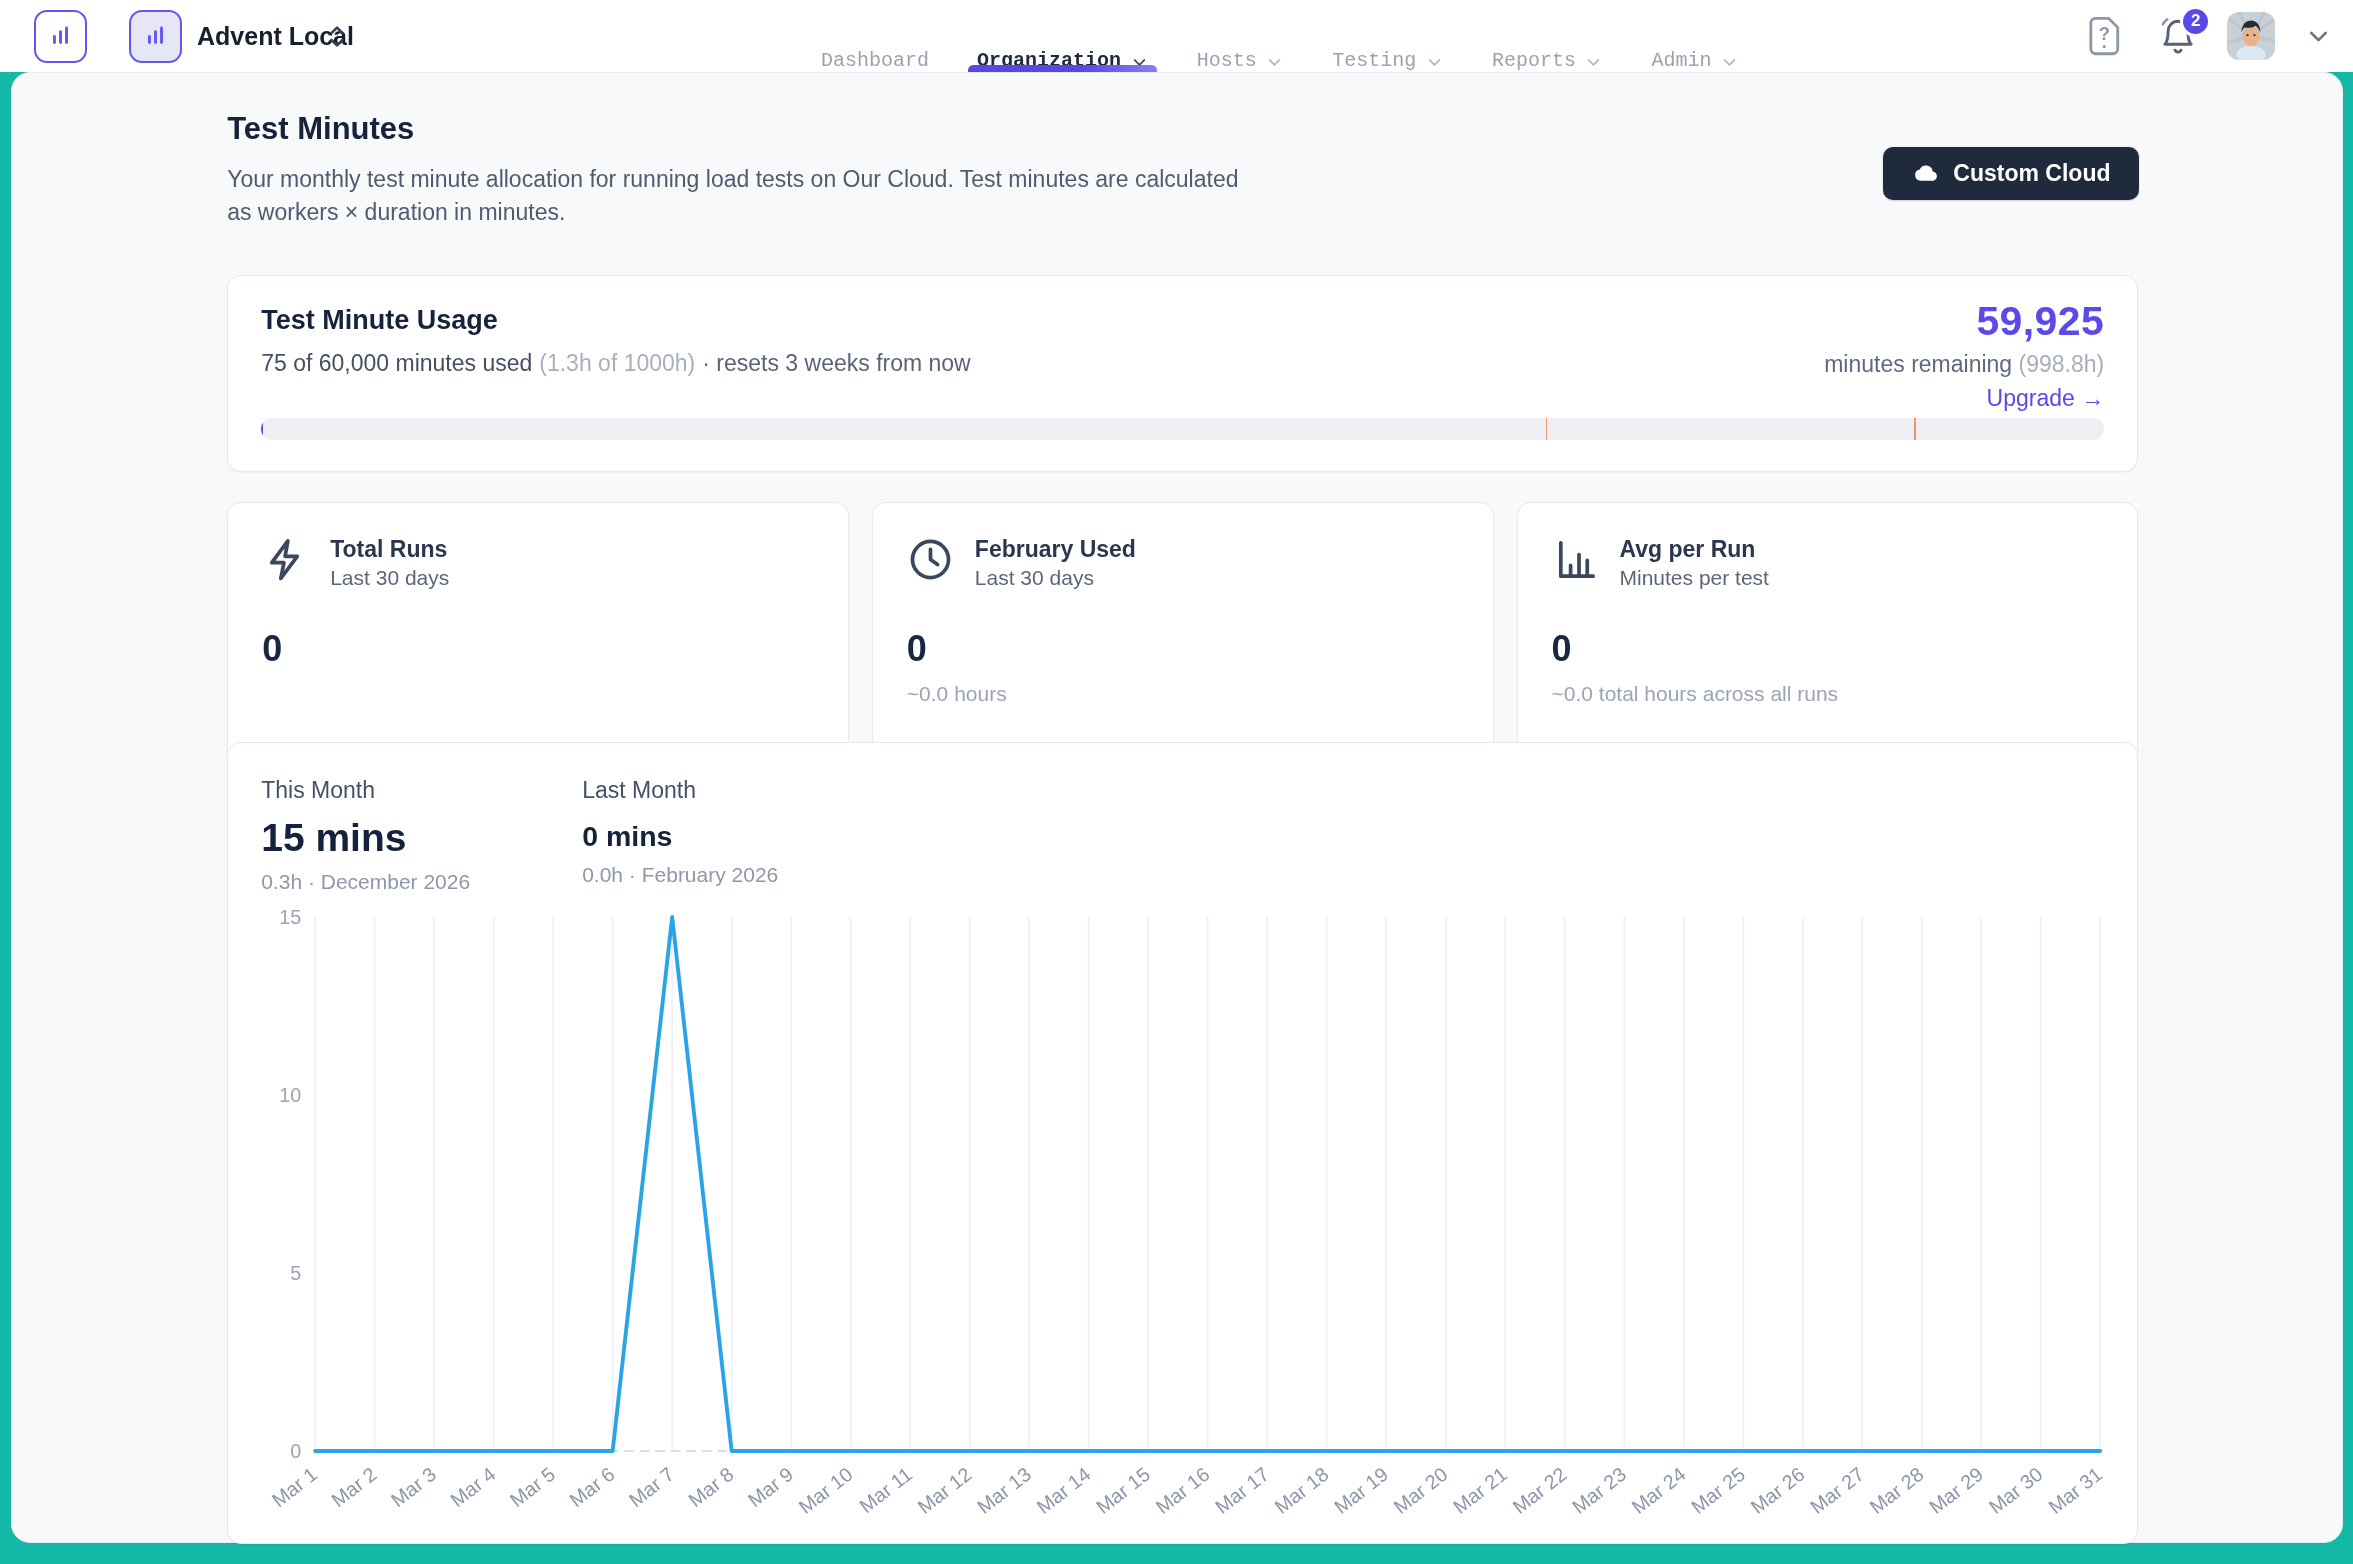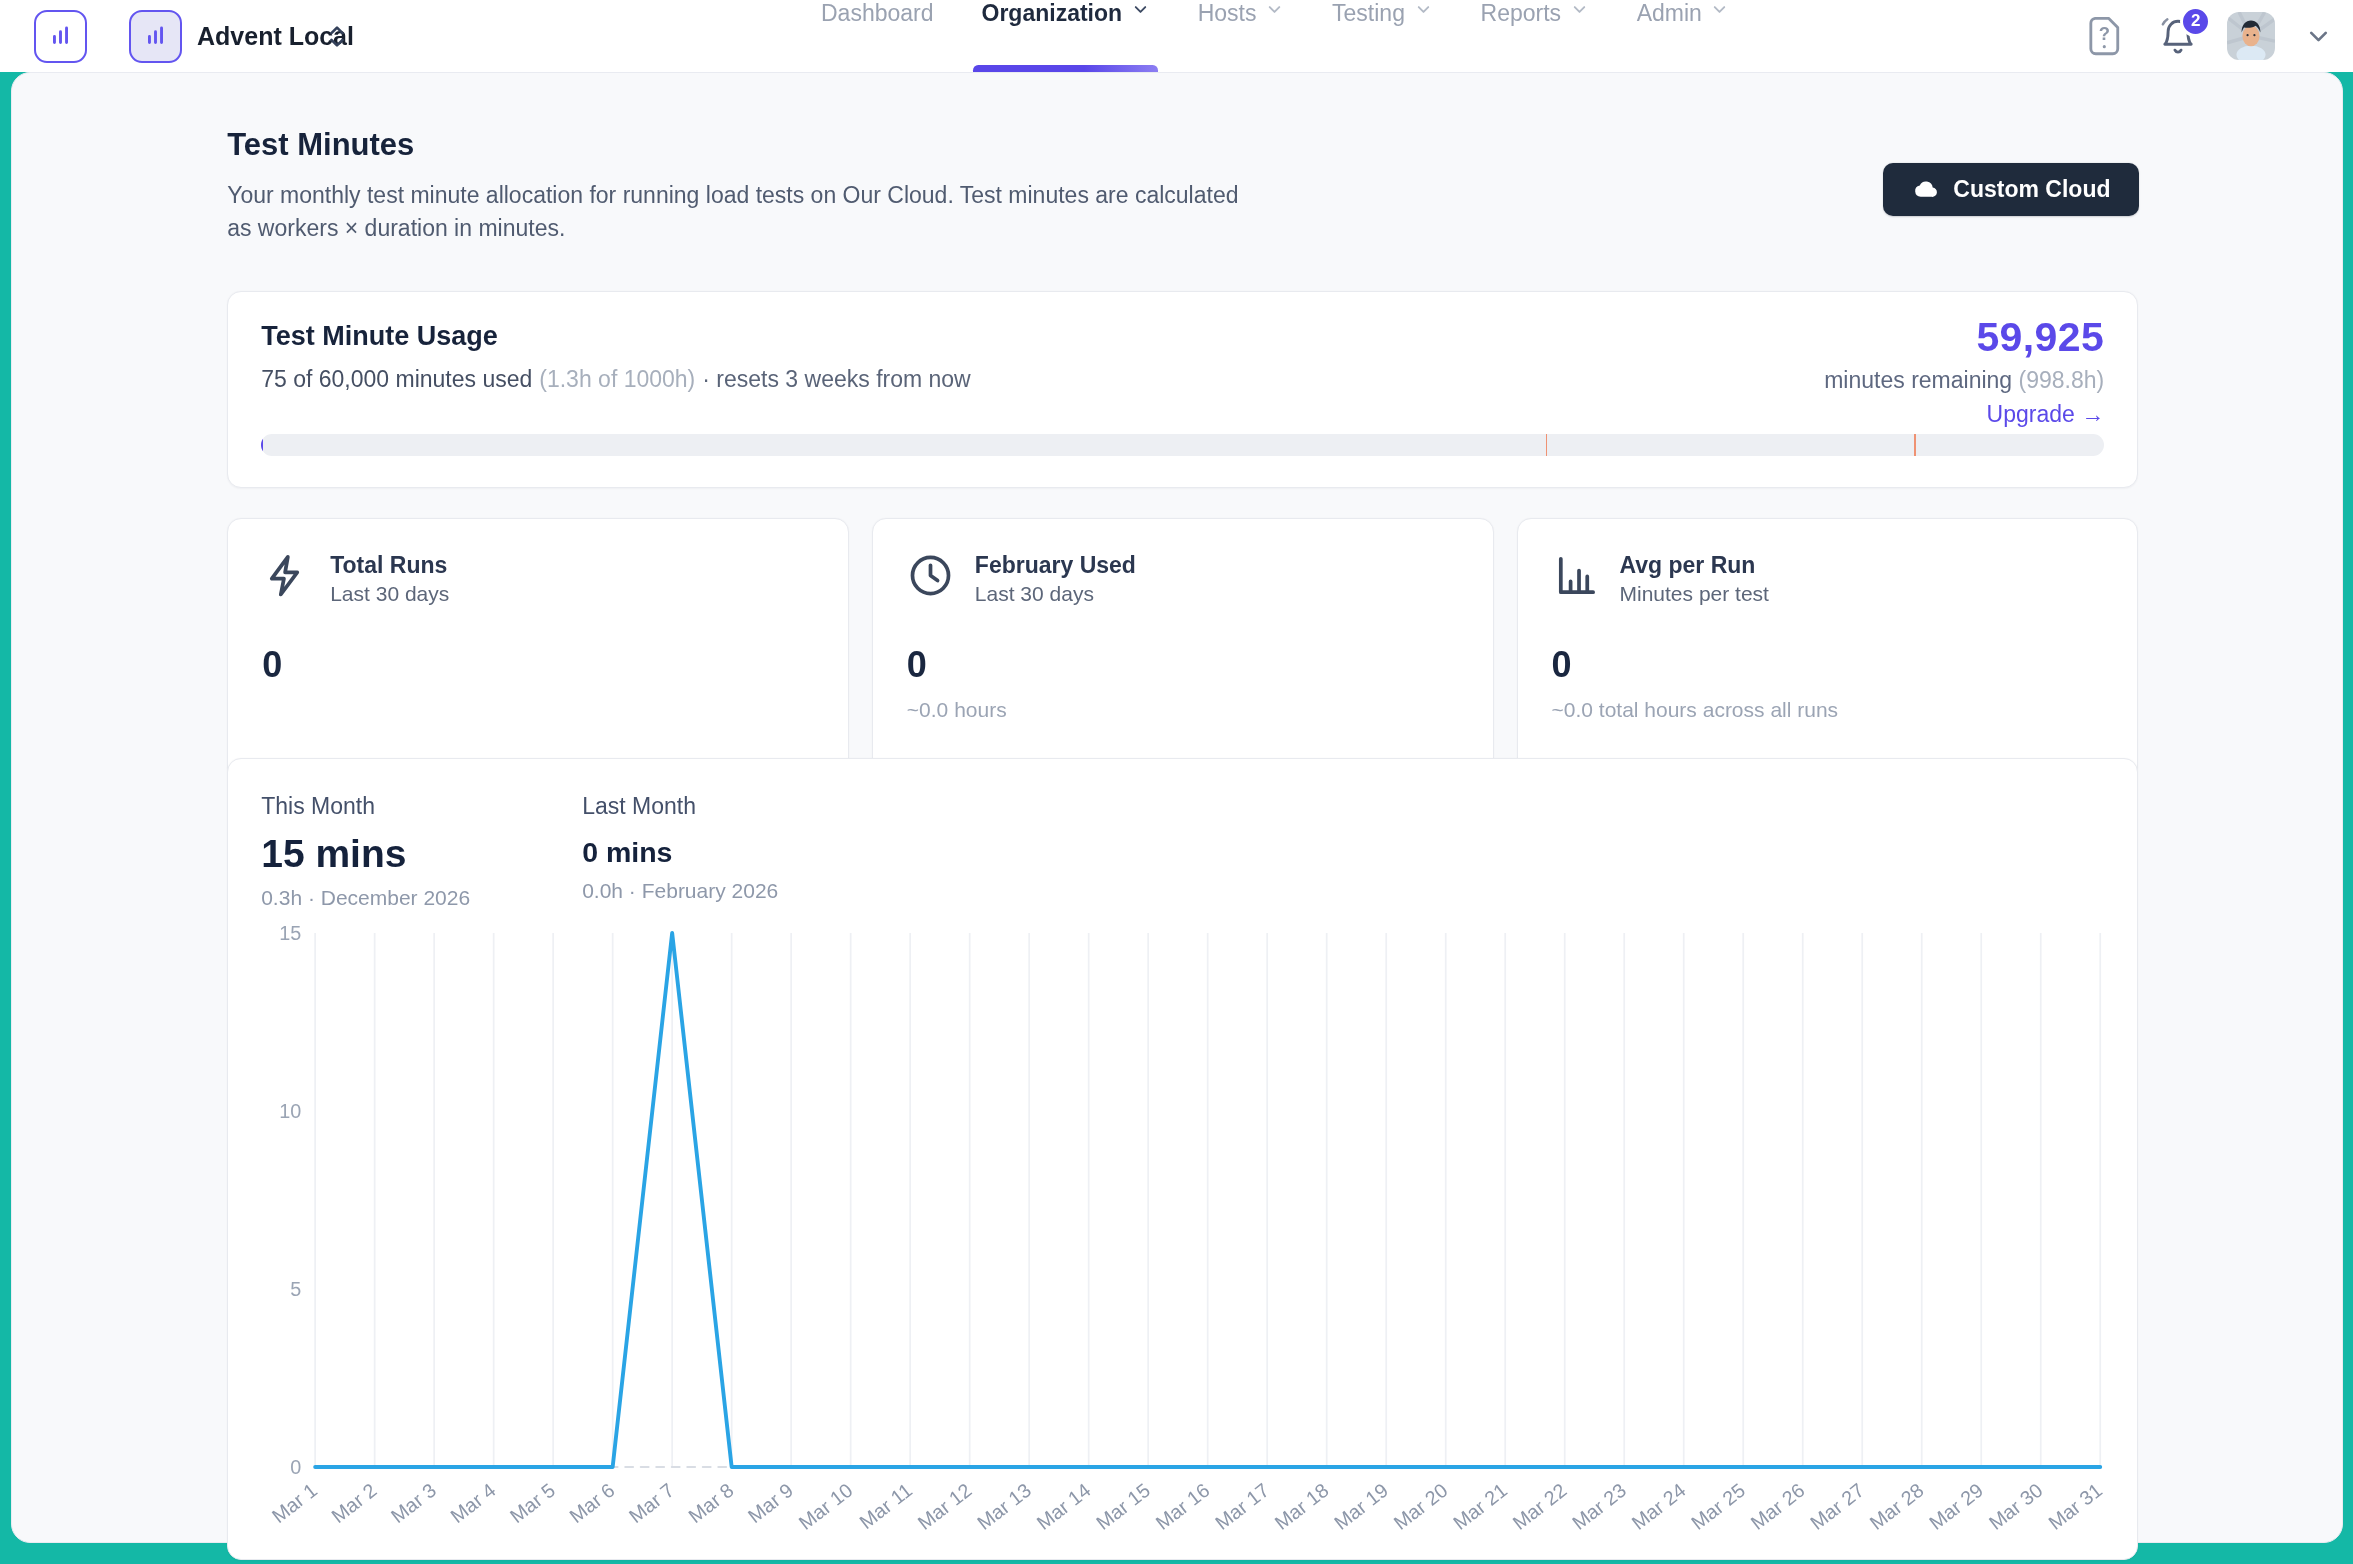--- a/index.html
+++ b/index.html
@@ -8,33 +8,33 @@
 
   
   .topnav { position:absolute; top:0; left:0; right:0; height:72px; background:#ffffff; }
   .logo-btn { position:absolute; top:9.5px; width:53px; height:53px; border:2.6px solid #6355f0; border-radius:13px; background:#ffffff; display:flex; align-items:center; justify-content:center; cursor:pointer; }
   .logo-btn.app { left:34px; }
   .logo-btn.ws { left:129px; background:#e6e6f6; }
   .ws-name { position:absolute; left:197px; top:0; height:72px; display:flex; align-items:center; font-size:25px; font-weight:700; color:#18202e; }
   .ws-switch { position:absolute; left:321px; top:21px; width:31px; height:31px; display:flex; align-items:center; justify-content:center; cursor:pointer; }
 
   .nav-items { position:absolute; left:821px; top:0; height:72px; display:flex; align-items:stretch; gap:48px; }
-  .nav-item { position:relative; display:flex; align-items:flex-start; gap:8.6px; font-size:23px; font-weight:500; color:#9aa2b1; cursor:pointer; }
+  .nav-item { position:relative; display:flex; align-items:flex-end; gap:8.6px; font-size:20px; font-weight:500; color:#9aa2b1; cursor:pointer;font-family:Liberation Mono, monospace; }
   .nav-item.active { color:#1f2a3e; font-weight:700; }
   .nav-item .underline { position:absolute; left:-8.6px; right:-8.6px; bottom:0; height:7px; border-radius:5.2px 5.2px 0 0;
     background:linear-gradient(90deg,#5946e9 0%,#5946e9 60%,#8c7ef2 100%); }
 
   .nav-right { position:absolute; right:19px; top:0; height:72px; display:flex; align-items:center; gap:26px; }
   .icon-btn { position:relative; width:47px; height:47px; display:flex; align-items:center; justify-content:center; cursor:pointer; }
   .badge { position:absolute; top:-7px; right:-10.3px; min-width:31px; height:31px; border-radius:15.5px; background:#5a49e9; border:3.4px solid #ffffff; color:#fff; font-size:17px; font-weight:700; display:flex; align-items:center; justify-content:center; }
   .avatar { width:48px; height:48px; border-radius:12px; overflow:hidden; cursor:pointer; }
 
   
   .panel { position:absolute; left:11.2px; right:11.2px; top:72px; height:1471px; background:#f8f9fb; border:0.9px solid #e9ebf1; border-radius:19px; }
-  .content { position:absolute; left:215px; top:16px; width:1913px; height:100%; }
+  .content { position:absolute; left:215px; top:0; width:1913px; height:100%; }
 
   .page-title { padding-top:38px; font-size:31px; font-weight:700; color:#17233b; }
   .page-desc { margin-top:15.5px; font-size:23px; line-height:33px; color:#505b70; }
   .page-desc span { display:block; }
 
   .btn-dark { position:absolute; right:1.7px; top:74px; height:53px; padding:0 28px; border-radius:10px; background:#1f2b3c; color:#ffffff; font-size:23px; font-weight:600; display:flex; align-items:center; gap:14px; cursor:pointer; box-shadow:0 0.9px 1.7px rgba(16,24,40,.2); }
 
   .card { background:#ffffff; border:0.9px solid #e8eaef; border-radius:14px; box-shadow:0 0.9px 1.7px rgba(16,24,40,.04); }
 
   

